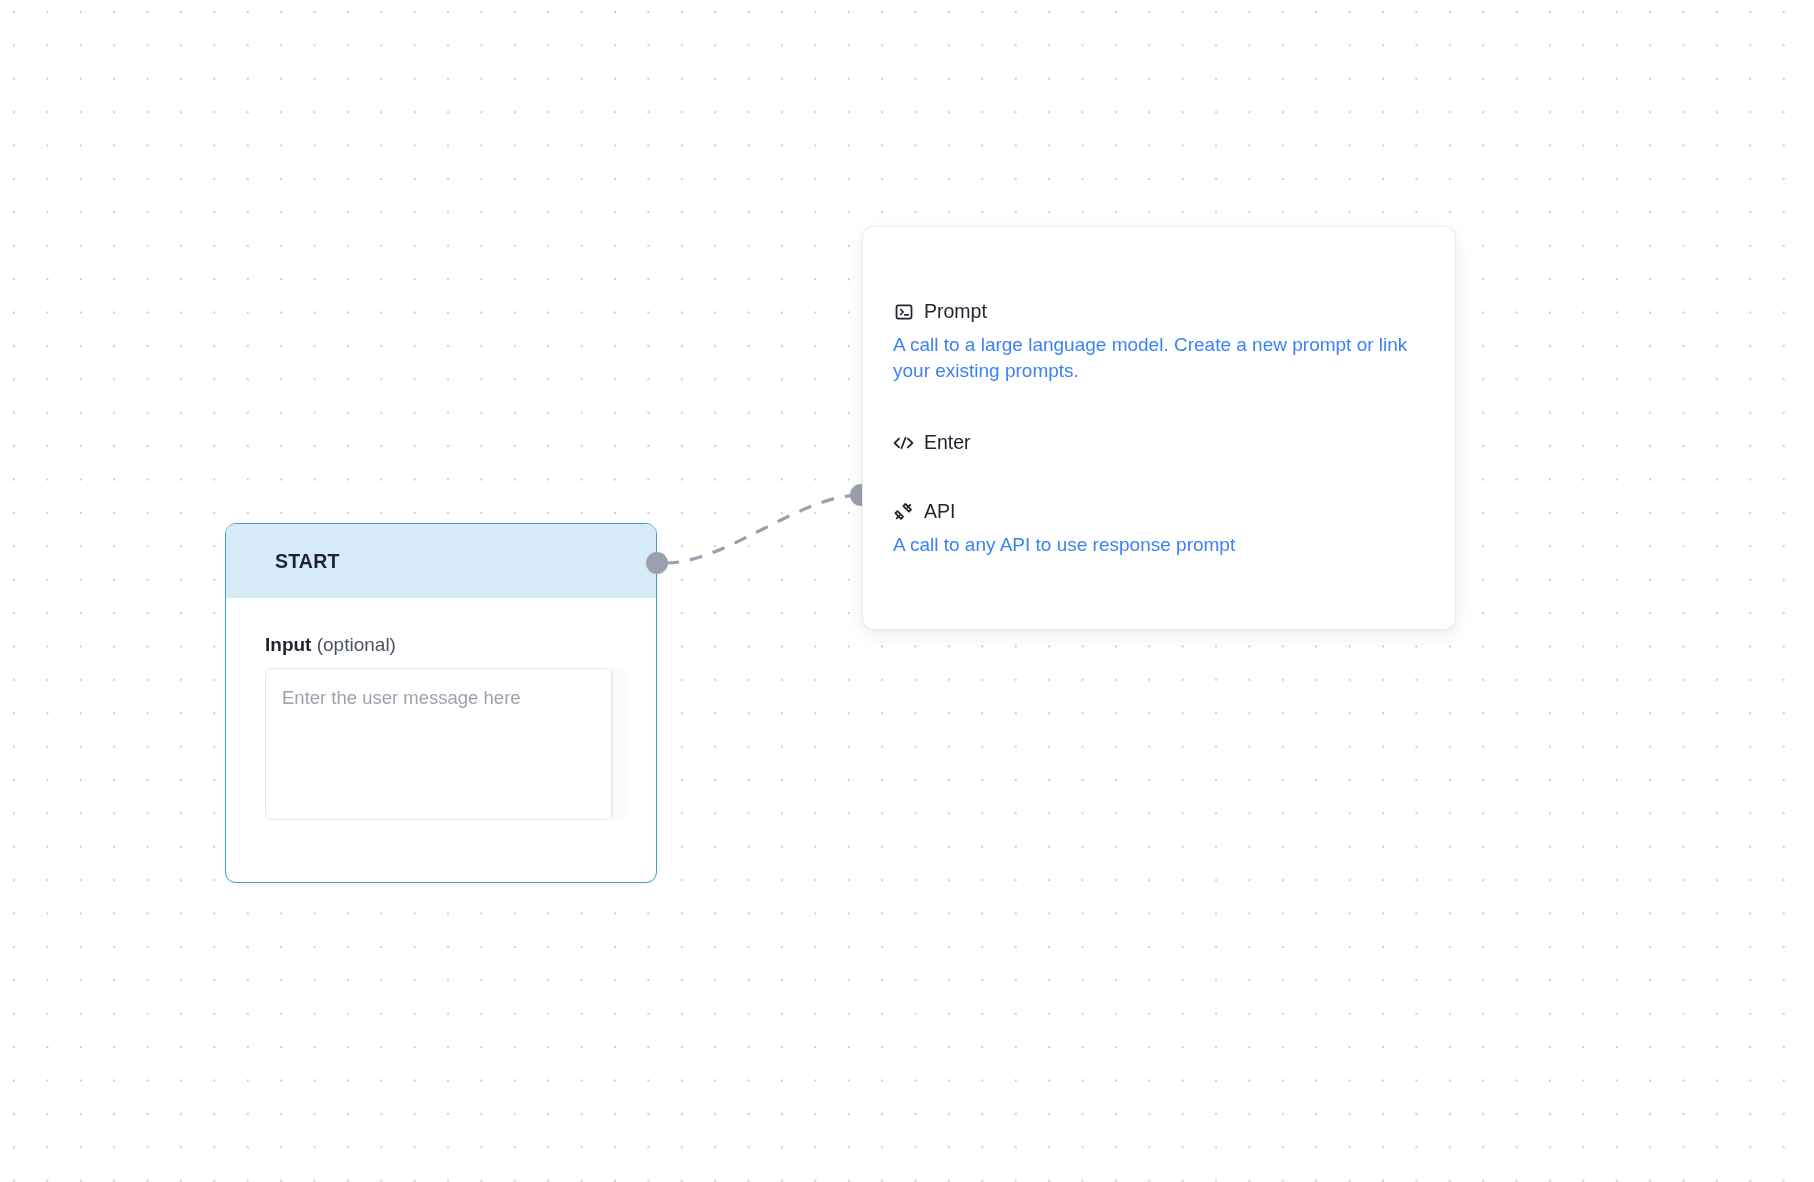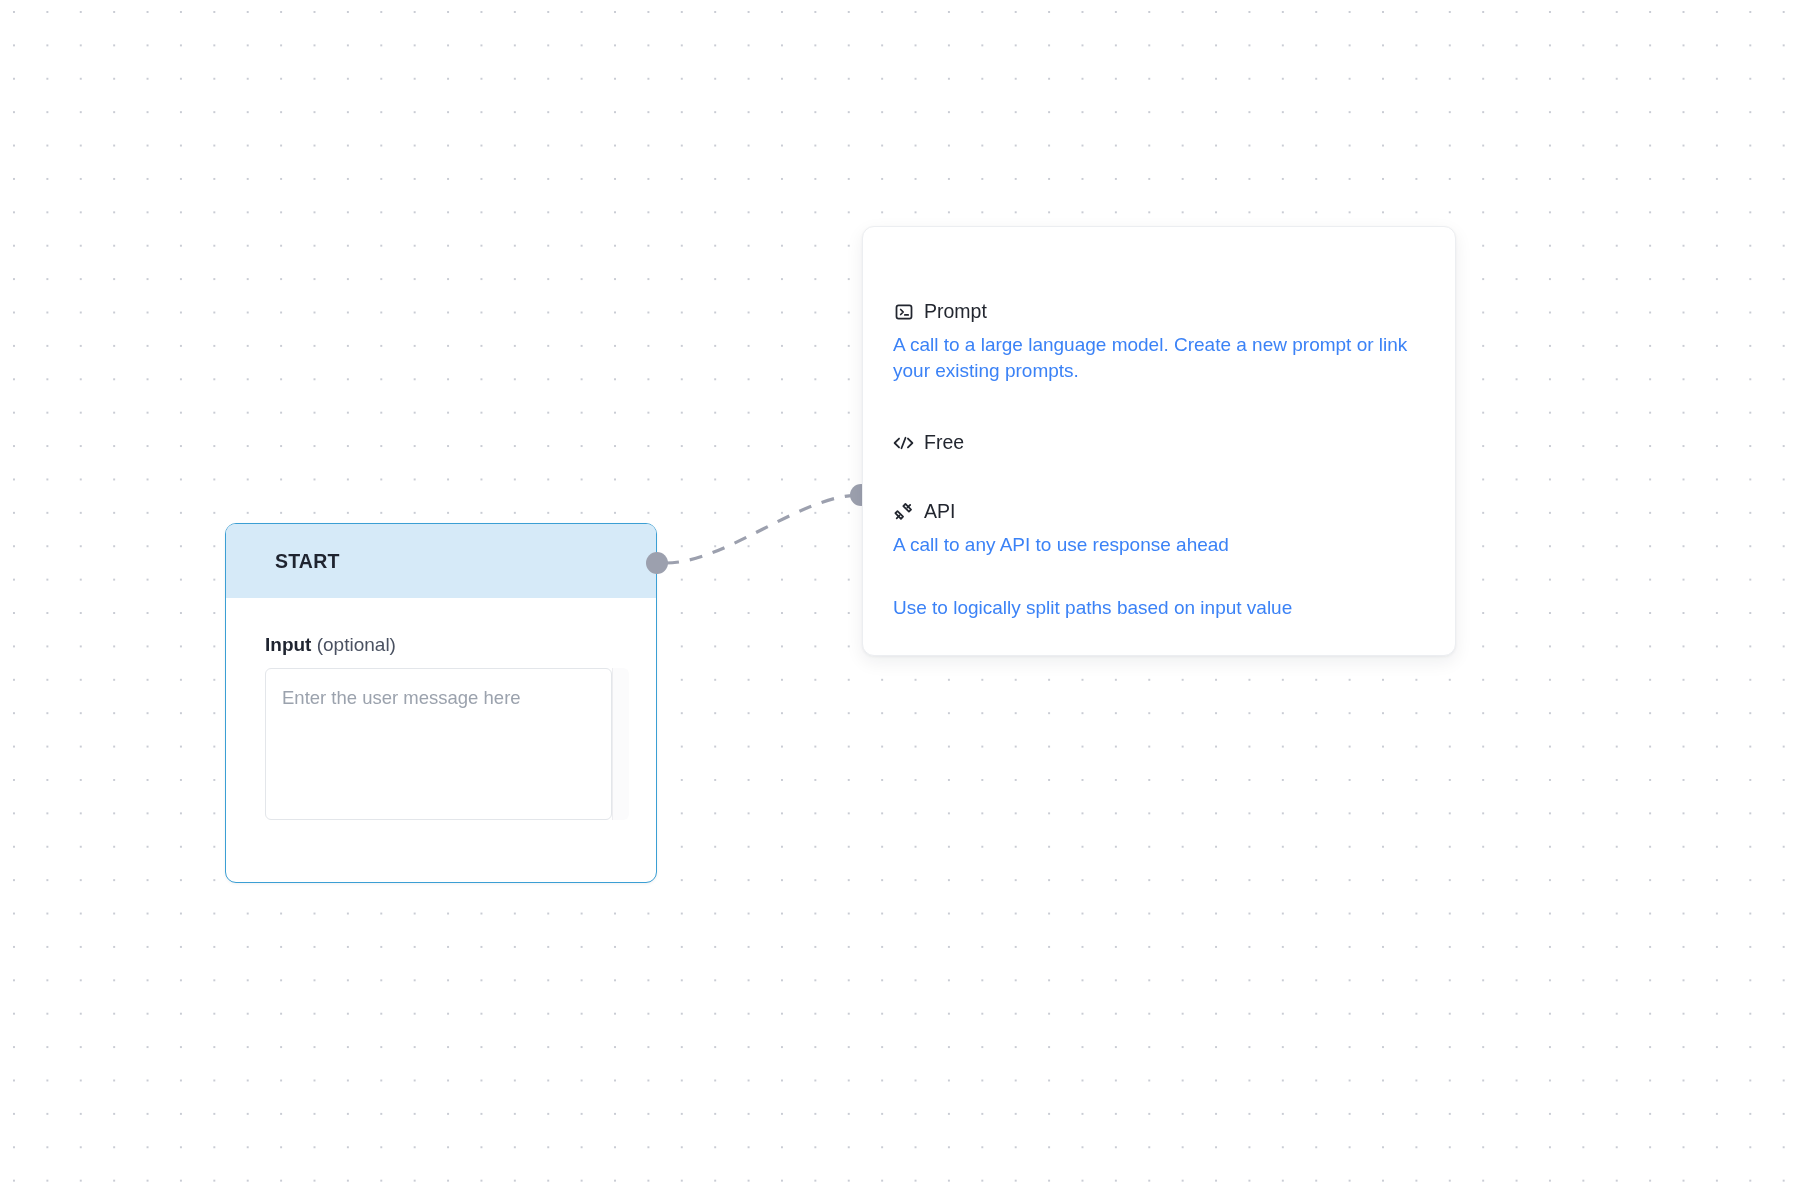--- a/index.html
+++ b/index.html
@@ -228,37 +228,36 @@
 
     <div class="picker-item">
       <div class="picker-item-head">
         <span class="picker-icon">
           <svg width="22" height="18" viewBox="0 0 26 18" fill="none" stroke="currentColor" stroke-width="2.2" stroke-linecap="round" stroke-linejoin="round">
             <polyline points="7.5 3.5 2 9 7.5 14.5"></polyline>
             <line x1="15.5" y1="2.5" x2="10.5" y2="15.5"></line>
             <polyline points="18.5 3.5 24 9 18.5 14.5"></polyline>
           </svg>
         </span>
-        <span class="picker-title">Free</span>
+        <span class="picker-title">Enter</span>
       </div>
     </div>
 
     <div class="picker-item">
       <div class="picker-item-head">
         <span class="picker-icon">
           <svg width="21" height="21" viewBox="0 0 24 24" fill="none" stroke="currentColor" stroke-width="2" stroke-linecap="round" stroke-linejoin="round">
             <path d="M7.5 16.5 L4.2 19.8"></path>
             <path d="M19.6 4.4 L16.4 7.6"></path>
             <path d="M14.2 3.4 L11.8 5.8 L18.2 12.2 L20.6 9.8 Z"></path>
             <path d="M5.1 11.5 L2.7 13.9 L9.1 20.3 L11.5 17.9 Z"></path>
           </svg>
         </span>
         <span class="picker-title">API</span>
       </div>
-      <div class="picker-desc">A call to any API to use response ahead</div>
-    </div>
-
-    <div class="picker-item">
-      <div class="picker-desc">Use to logically split paths based on input value</div>
+      <div class="picker-desc">A call to any API to use response prompt</div>
+    </div>
+
+    <div class="picker-item">
     </div>
 
   </div>
 </div>
 
 </body></html>

